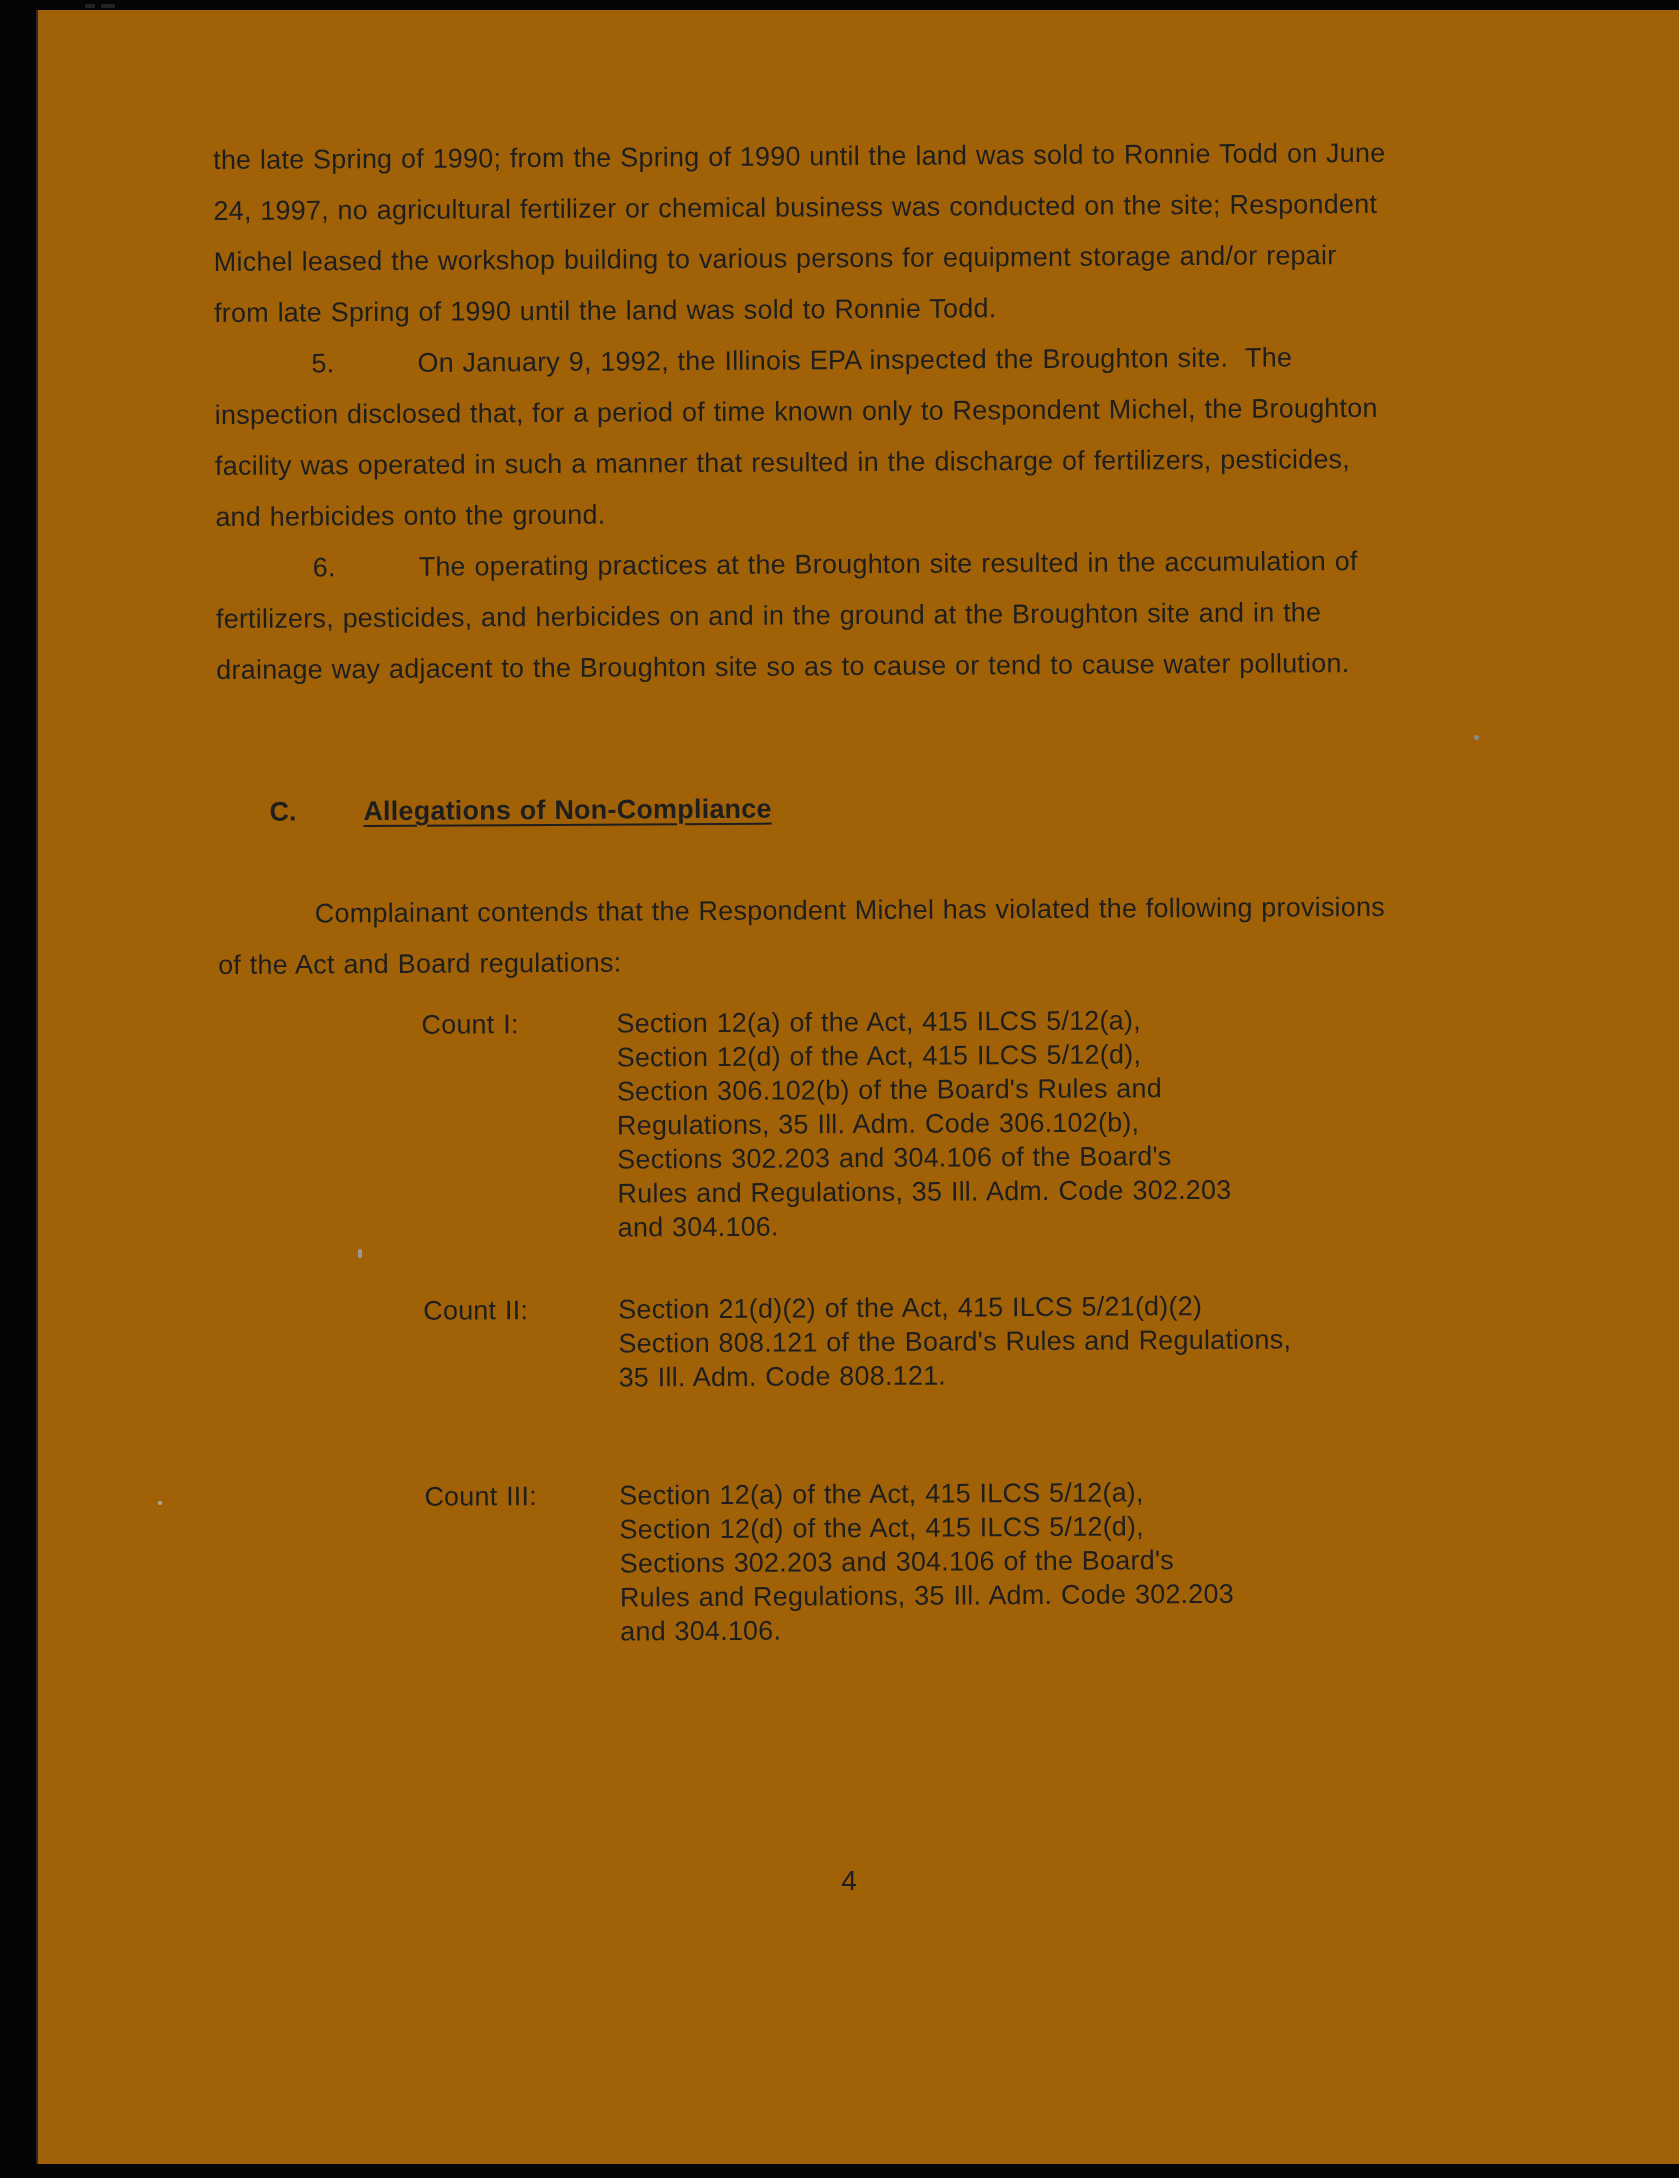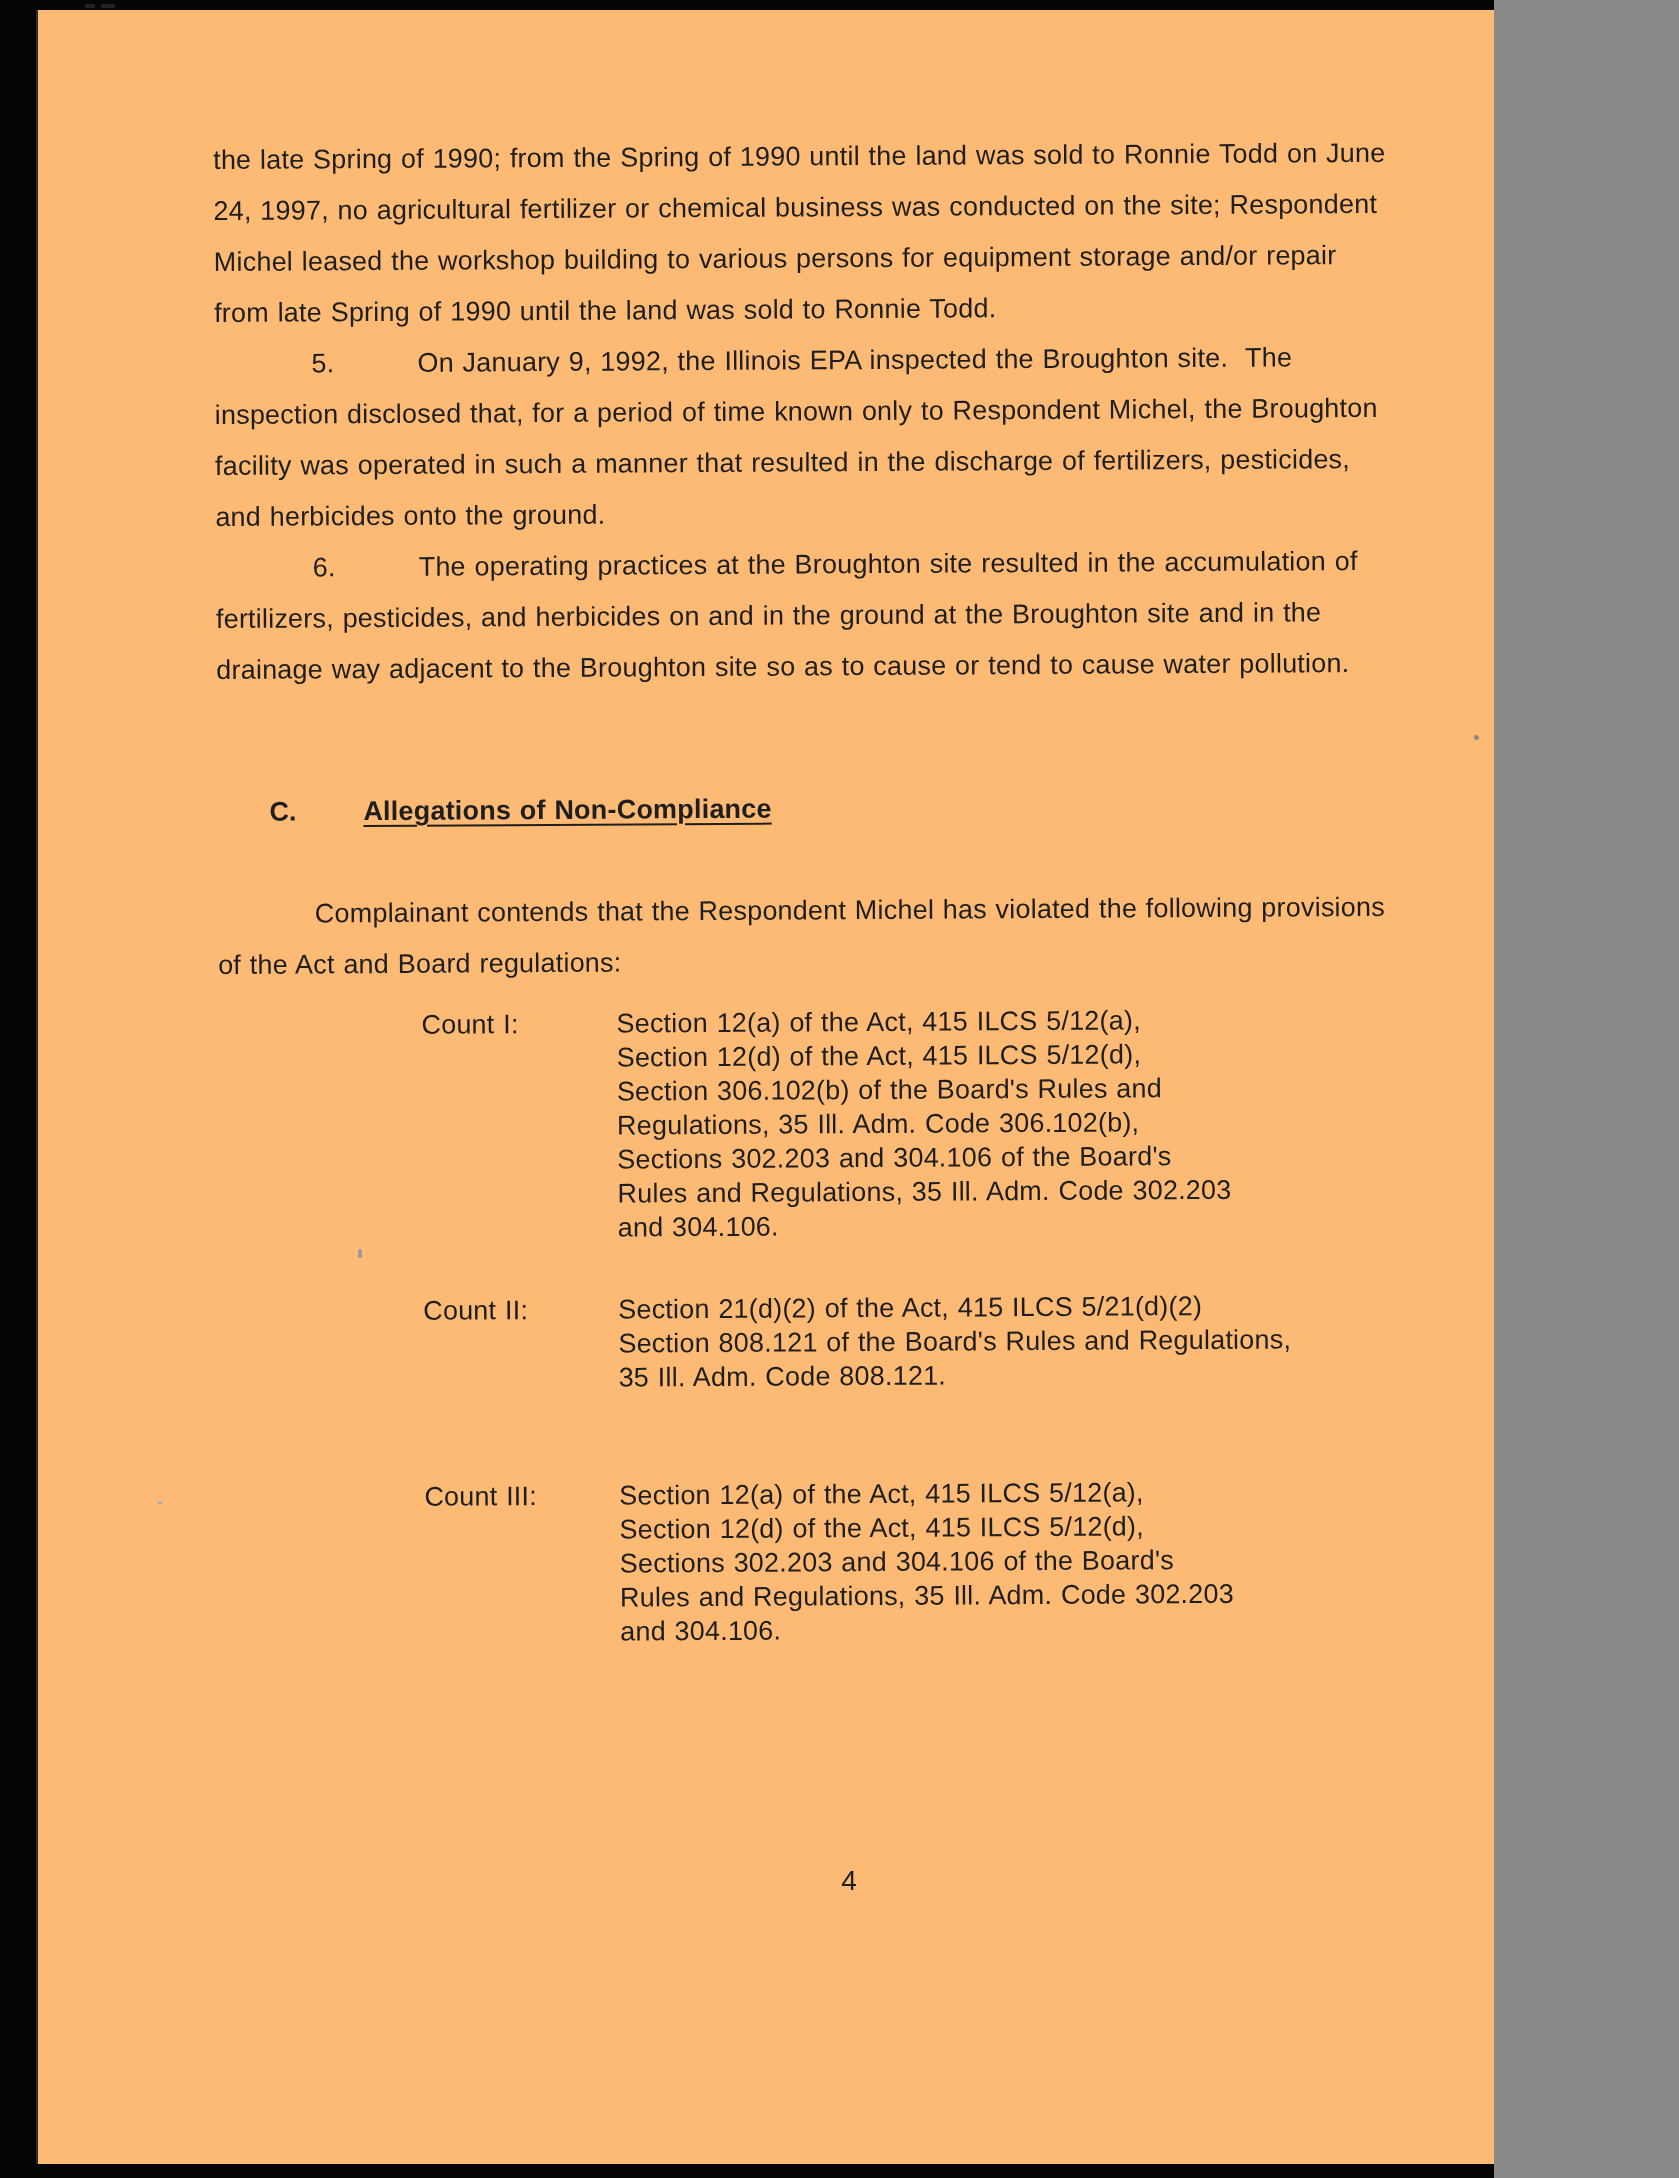--- a/index.html
+++ b/index.html
@@ -1,20 +1,20 @@
 <!DOCTYPE html>
 <html><head>
 <meta charset="utf-8">
 <style>
   html, body { margin: 0; padding: 0; background: #888; }
   .page {
     position: relative;
-    width: 1494px;
+    width: 1679px;
     height: 2178px;
-    background: #fdba74;
+    background: #a16207;
     overflow: hidden;
     font-family: "Liberation Sans", sans-serif;
     color: #1e1e1e;
   }
   
   .edge { position: absolute; background: #050505; }
   .edge-left   { left: 0; top: 0; width: 36px; height: 2178px; box-shadow: 2px 0 0 #2a2a2a; }
   .edge-top    { left: 0; top: 0; width: 1679px; height: 10px; }
   .edge-bottom { left: 0; bottom: 0; width: 1679px; height: 14px; }
 

